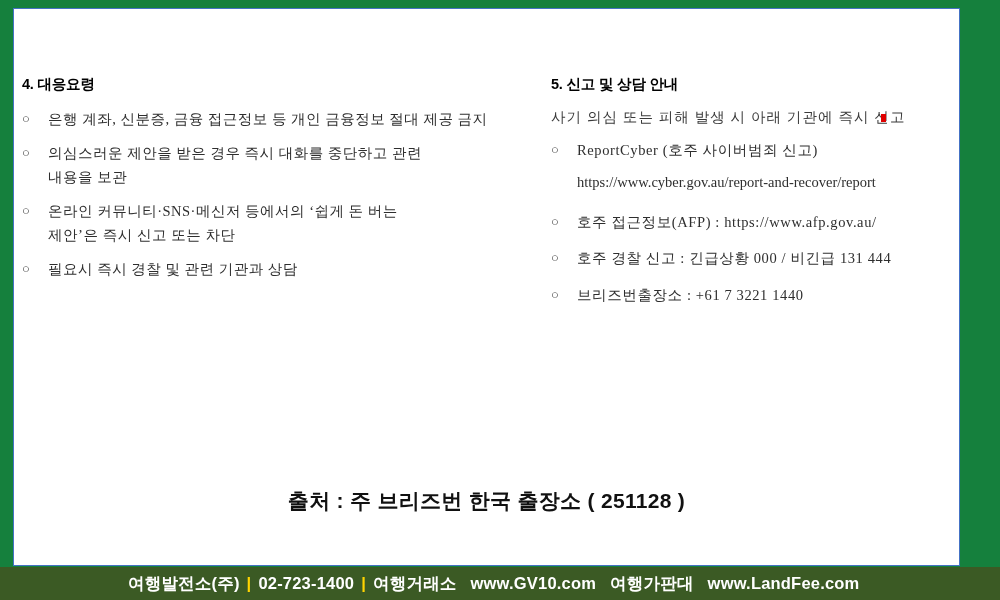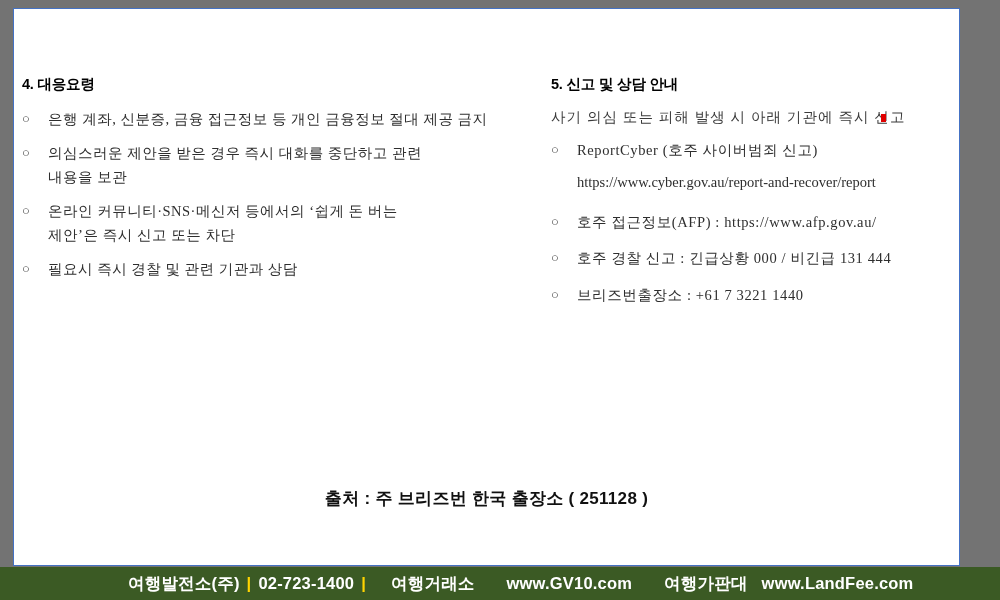--- a/index.html
+++ b/index.html
@@ -9,21 +9,21 @@
     background: #ffffff;
   }
   body {
     font-family: "Liberation Serif", "DejaVu Serif", serif;
   }
 
   .slide {
     position: relative;
     width: 1000px;
     height: 600px;
-    background: #737373;
+    background: #15803d;
     overflow: hidden;
     box-sizing: border-box;
   }
 
   
   .page {
     position: absolute;
     left: 13px;
     top: 8px;
     width: 947px;
@@ -110,21 +110,21 @@
 
   
   .source {
     position: absolute;
     left: 0;
     right: 0;
     top: 478px;
     text-align: center;
     font-family: "Liberation Sans", "DejaVu Sans", sans-serif;
     font-weight: bold;
-    font-size: 17px;
+    font-size: 21px;
     color: #111111;
     letter-spacing: 0.3px;
   }
 
   
   .footer {
     position: absolute;
     left: 0;
     bottom: 0;
     width: 1000px;
@@ -139,21 +139,21 @@
     font-size: 16.5px;
     color: #ffffff;
     white-space: nowrap;
     padding-left: 128px;
     letter-spacing: 0.2px;
   }
   .sep {
     color: #ffd400;
     padding: 0 7px;
   }
-  .gap-sm { padding-right: 14px; margin-left: 18px; }
+  .gap-sm { padding-right: 14px; }
 </style>
 </head>
 <body>
 
 <div class="slide">
 
   <div class="page">
 
     <div class="col col-left">
 

